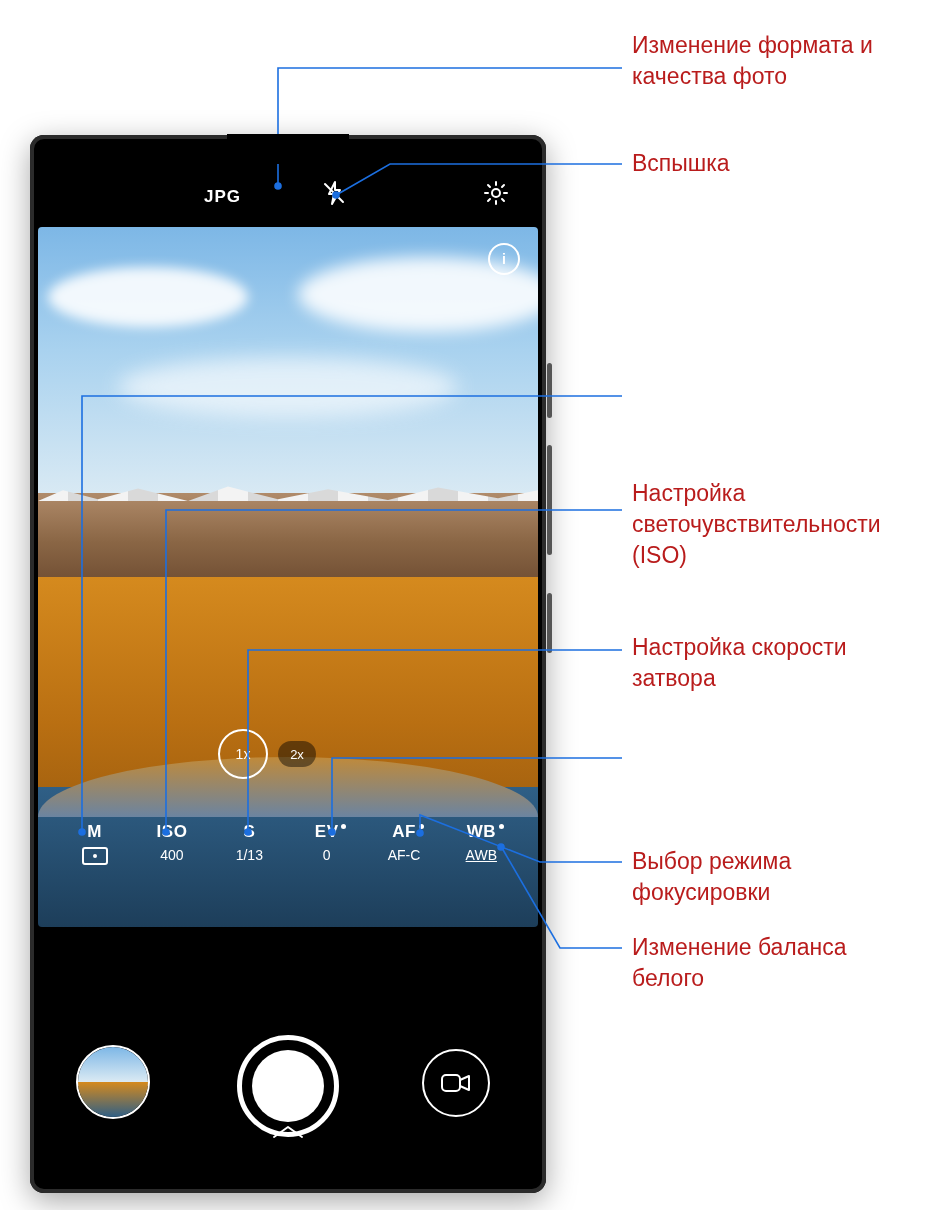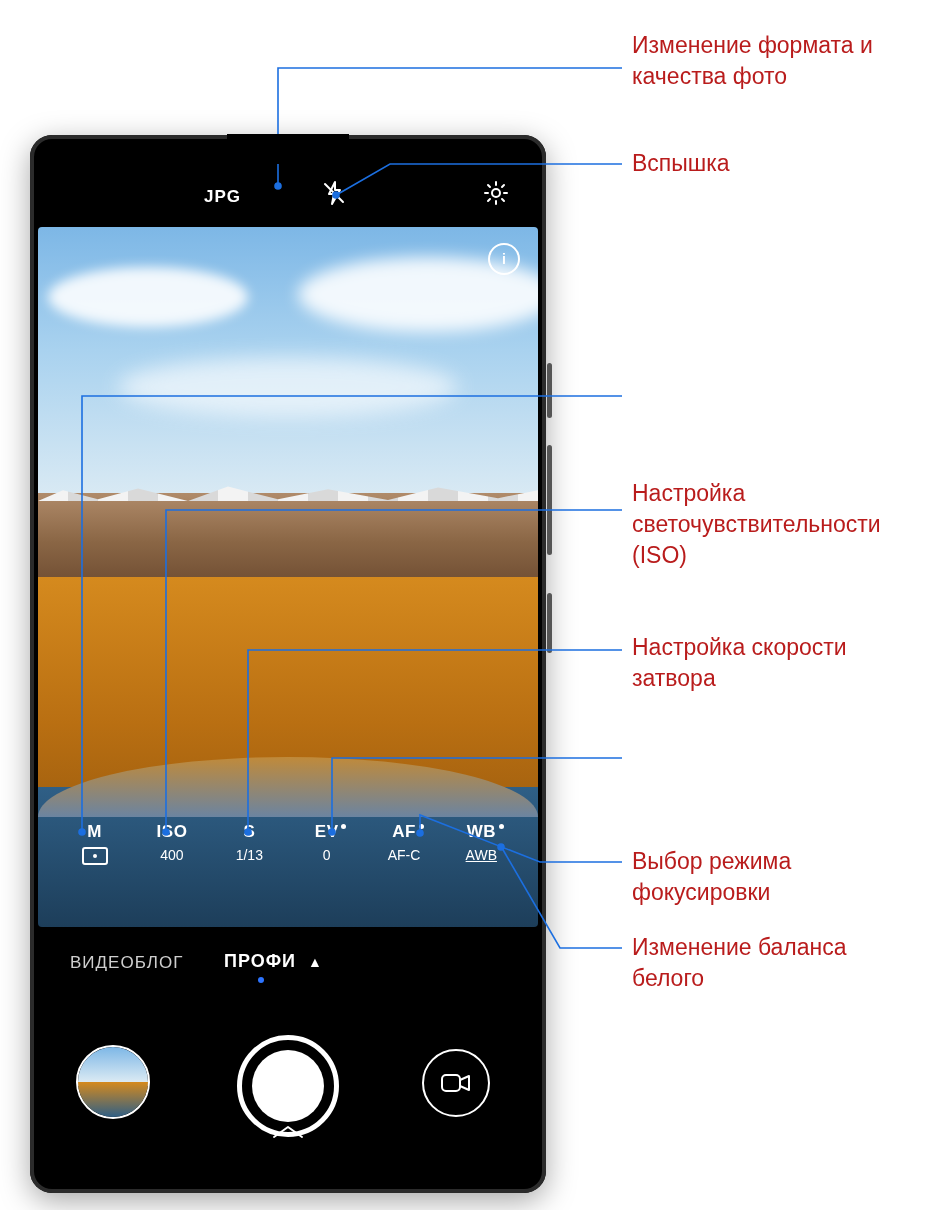--- a/index.html
+++ b/index.html
@@ -1,20 +1,20 @@
 <!DOCTYPE html>
 <html><head>
 <meta charset="utf-8">
 <style>
   html,body{margin:0;padding:0;background:#fff;font-family:Arial,Helvetica,sans-serif;}
   #stage{position:relative;width:930px;height:1210px;background:#fff;overflow:hidden;}
 
   
   .phone{position:absolute;left:30px;top:135px;width:516px;height:1058px;
-         border-radius:22px;background:#000;box-shadow:0 0 0 4px #2b2b2b inset, 0 8px 30px rgba(0,0,0,.35);}
+         border-radius:14px;background:#000;box-shadow:0 0 0 4px #2b2b2b inset, 0 8px 30px rgba(0,0,0,.35);}
   .phone .notch{position:absolute;left:50%;top:-1px;transform:translateX(-50%);
                 width:122px;height:30px;background:#000;border-radius:0 0 20px 20px;z-index:5;}
   .side-btn{position:absolute;background:#555;border-radius:3px;}
   .side-btn.a{right:-6px;top:228px;width:5px;height:55px;}
   .side-btn.b{right:-6px;top:310px;width:5px;height:110px;}
   .side-btn.c{right:-6px;top:458px;width:5px;height:60px;}
 
   
   .topbar{position:absolute;left:0;top:30px;width:100%;height:54px;color:#fff;}
   .topbar .jpg{position:absolute;left:174px;top:22px;font-size:17px;font-weight:600;letter-spacing:1px;}
@@ -115,20 +115,24 @@
     <div class="sky">
       <div class="cloud c1"></div>
           <div class="cloud c2"></div>
           <div class="cloud c3"></div>
     </div>
     <div class="mountains"></div>
     <div class="plain"></div>
     <div class="water"></div>
     <div class="info-circle">i</div>
 
+    <div class="zoom">
+      <div class="z1">1x</div>
+      <div class="z2">2x</div>
+    </div>
 
     <div class="params">
       <div class="param">
         <span class="lbl">M</span>
         <span class="metering-ico"></span>
       </div>
       <div class="param">
         <span class="lbl">ISO</span>
         <span class="val">400</span>
       </div>
@@ -144,28 +148,20 @@
         <span class="lbl dot">AF</span>
         <span class="val">AF-C</span>
       </div>
       <div class="param">
         <span class="lbl dot">WB</span>
         <span class="val ul">AWB</span>
       </div>
     </div>
   </div>
 
-  <div class="modes">
-    <span class="mvlog">ВИДЕОБЛОГ</span>
-    <span class="mpro">
-      <span>ПРОФИ</span>
-      <span class="chev">▲</span>
-    </span>
-    <span class="bluedot"></span>
-  </div>
 
   <div class="bottom">
     <div class="thumb">
       <div class="t1"></div>
           <div class="t2"></div>
     </div>
     <div class="shutter"></div>
     <div class="vcam">
       <svg viewBox="0 0 30 22">
             <rect class="st" x="1" y="3" width="18" height="16" rx="4"></rect>

